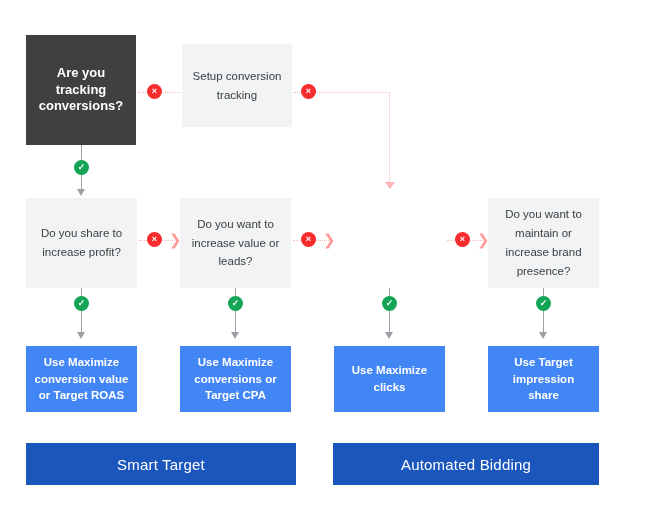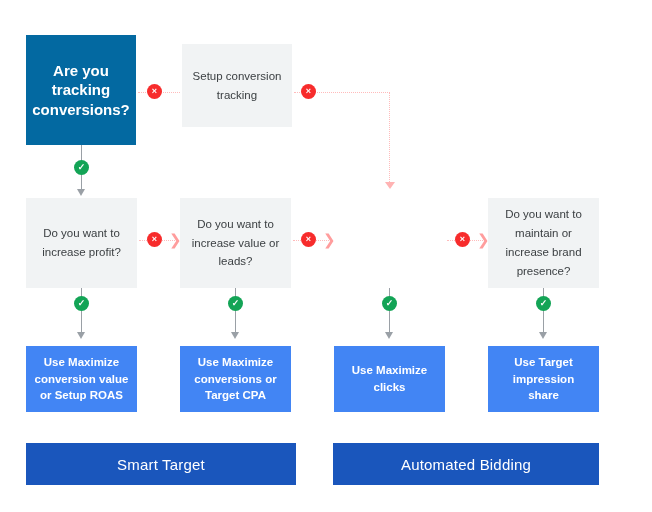--- a/index.html
+++ b/index.html
@@ -8,22 +8,22 @@
     background:#ffffff;
     font-family:"Liberation Sans",sans-serif;
     overflow:hidden;
     position:relative;
   }
   #stage{position:absolute;left:0;top:0;width:652px;height:512px;}
 
   .node{position:absolute;box-sizing:border-box;display:flex;align-items:center;justify-content:center;text-align:center;}
 
   .node-blue-dark{
-    background:#0369a1;color:#ffffff;
-    font-weight:bold;font-size:15px;line-height:1.28;
+    background:#404040;color:#ffffff;
+    font-weight:bold;font-size:13px;line-height:1.28;
   }
   .node-gray{
     background:#f1f3f4;color:#3c4043;
     font-size:11.5px;line-height:1.65;font-weight:400;
   }
   .node-blue{
     background:#4285f4;color:#ffffff;
     font-weight:bold;font-size:11.5px;line-height:1.45;
   }
   .banner{
@@ -76,21 +76,21 @@
   <div class="dotline-h" style="left:294px;top:92px;width:96px;"></div>
   <div class="badge badge-x" style="left:301px;top:84px;">×</div>
   <div class="dotline-v" style="left:389px;top:92px;height:90px;"></div>
   <div class="dotarrow" style="left:385px;top:182px;"></div>
 
   <div class="vline" style="left:81px;top:145px;height:46px;"></div>
   <div class="badge badge-ok" style="left:74px;top:160px;">✓</div>
   <div class="vline-arrow" style="left:77px;top:189px;"></div>
 
   <div class="node node-gray" style="left:26px;top:198px;width:111px;height:90px;">
-    <span class="node-txt">Do you want to increase profit?</span>
+    <span class="node-txt">Do you share to increase profit?</span>
   </div>
 
   <div class="dotline-h" style="left:139px;top:240px;width:36px;"></div>
   <div class="badge badge-x" style="left:147px;top:232px;">×</div>
   <div class="chev" style="left:169px;top:232px;">❯</div>
 
   <div class="node node-gray" style="left:180px;top:198px;width:111px;height:90px;">
     <span class="node-txt">Do you want to increase value or leads?</span>
   </div>
 
@@ -117,21 +117,21 @@
 
   <div class="vline" style="left:389px;top:288px;height:46px;"></div>
   <div class="badge badge-ok" style="left:382px;top:296px;">✓</div>
   <div class="vline-arrow" style="left:385px;top:332px;"></div>
 
   <div class="vline" style="left:543px;top:288px;height:46px;"></div>
   <div class="badge badge-ok" style="left:536px;top:296px;">✓</div>
   <div class="vline-arrow" style="left:539px;top:332px;"></div>
 
   <div class="node node-blue" style="left:26px;top:346px;width:111px;height:66px;">
-    <span class="node-txt">Use Maximize conversion value or Setup ROAS</span>
+    <span class="node-txt">Use Maximize conversion value or Target ROAS</span>
   </div>
 
   <div class="node node-blue" style="left:180px;top:346px;width:111px;height:66px;">
     <span class="node-txt">Use Maximize conversions or Target CPA</span>
   </div>
 
   <div class="node node-blue" style="left:334px;top:346px;width:111px;height:66px;">
     <span class="node-txt">Use Maximize clicks</span>
   </div>
 

